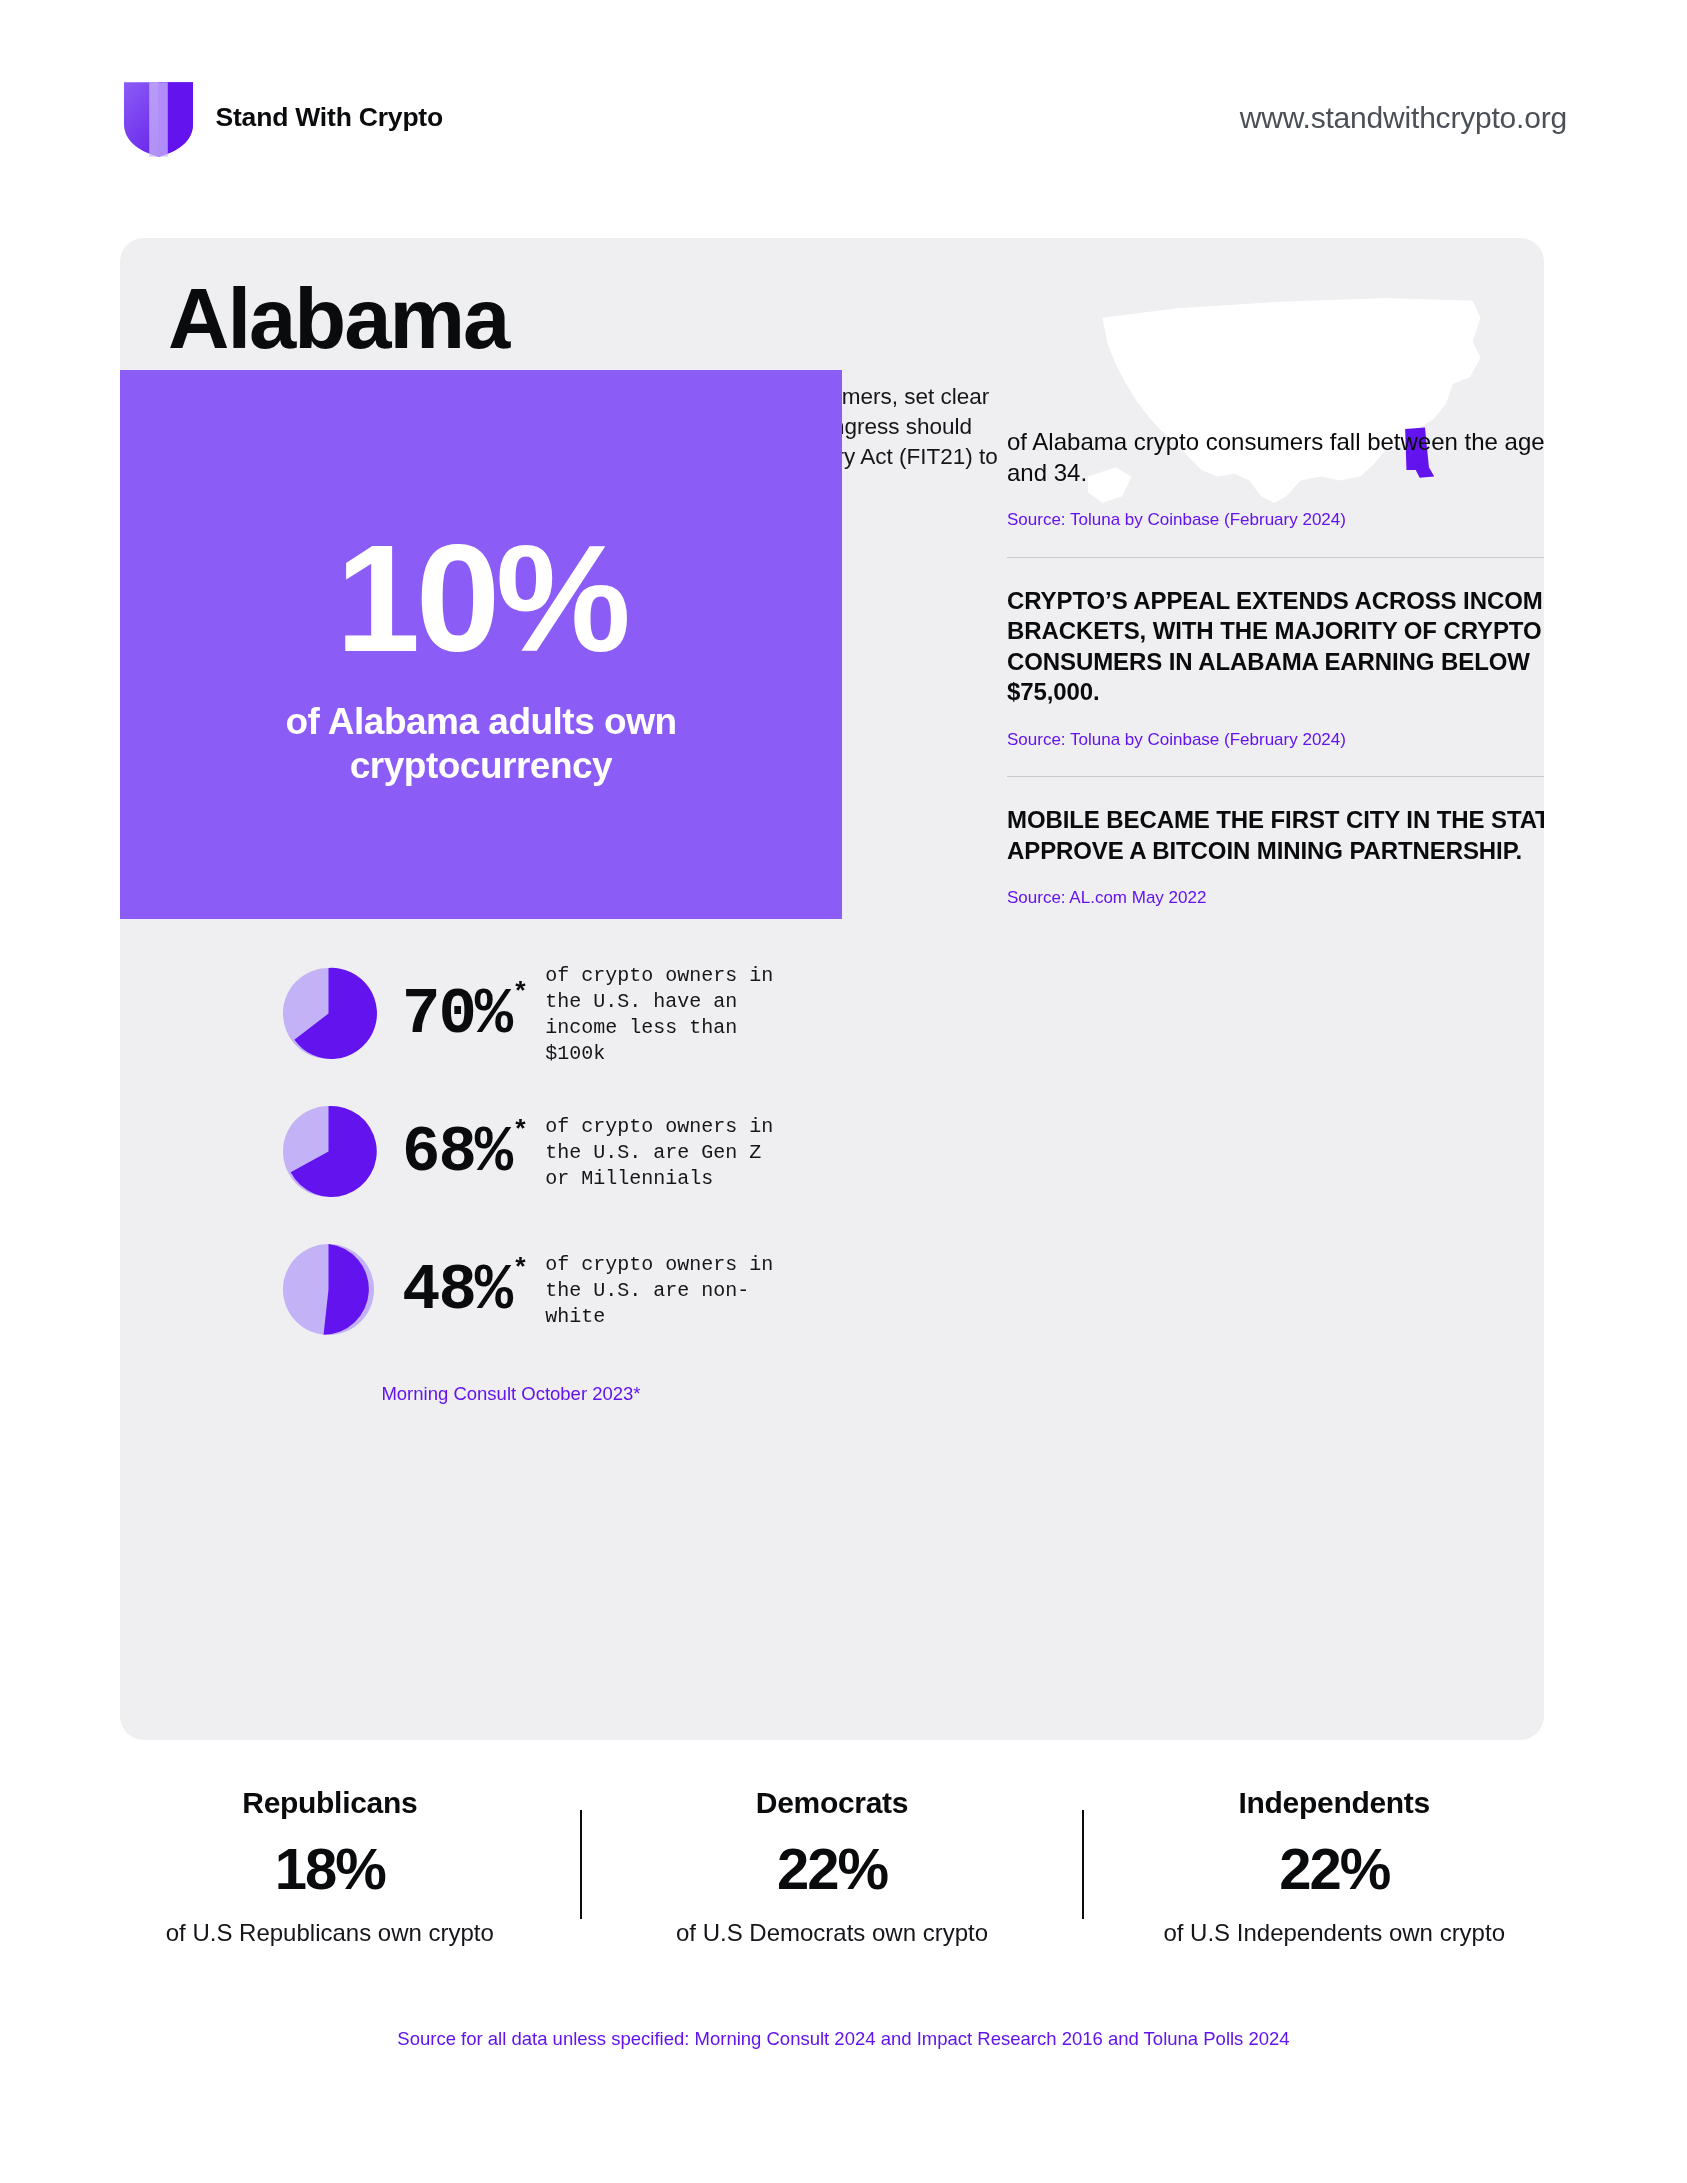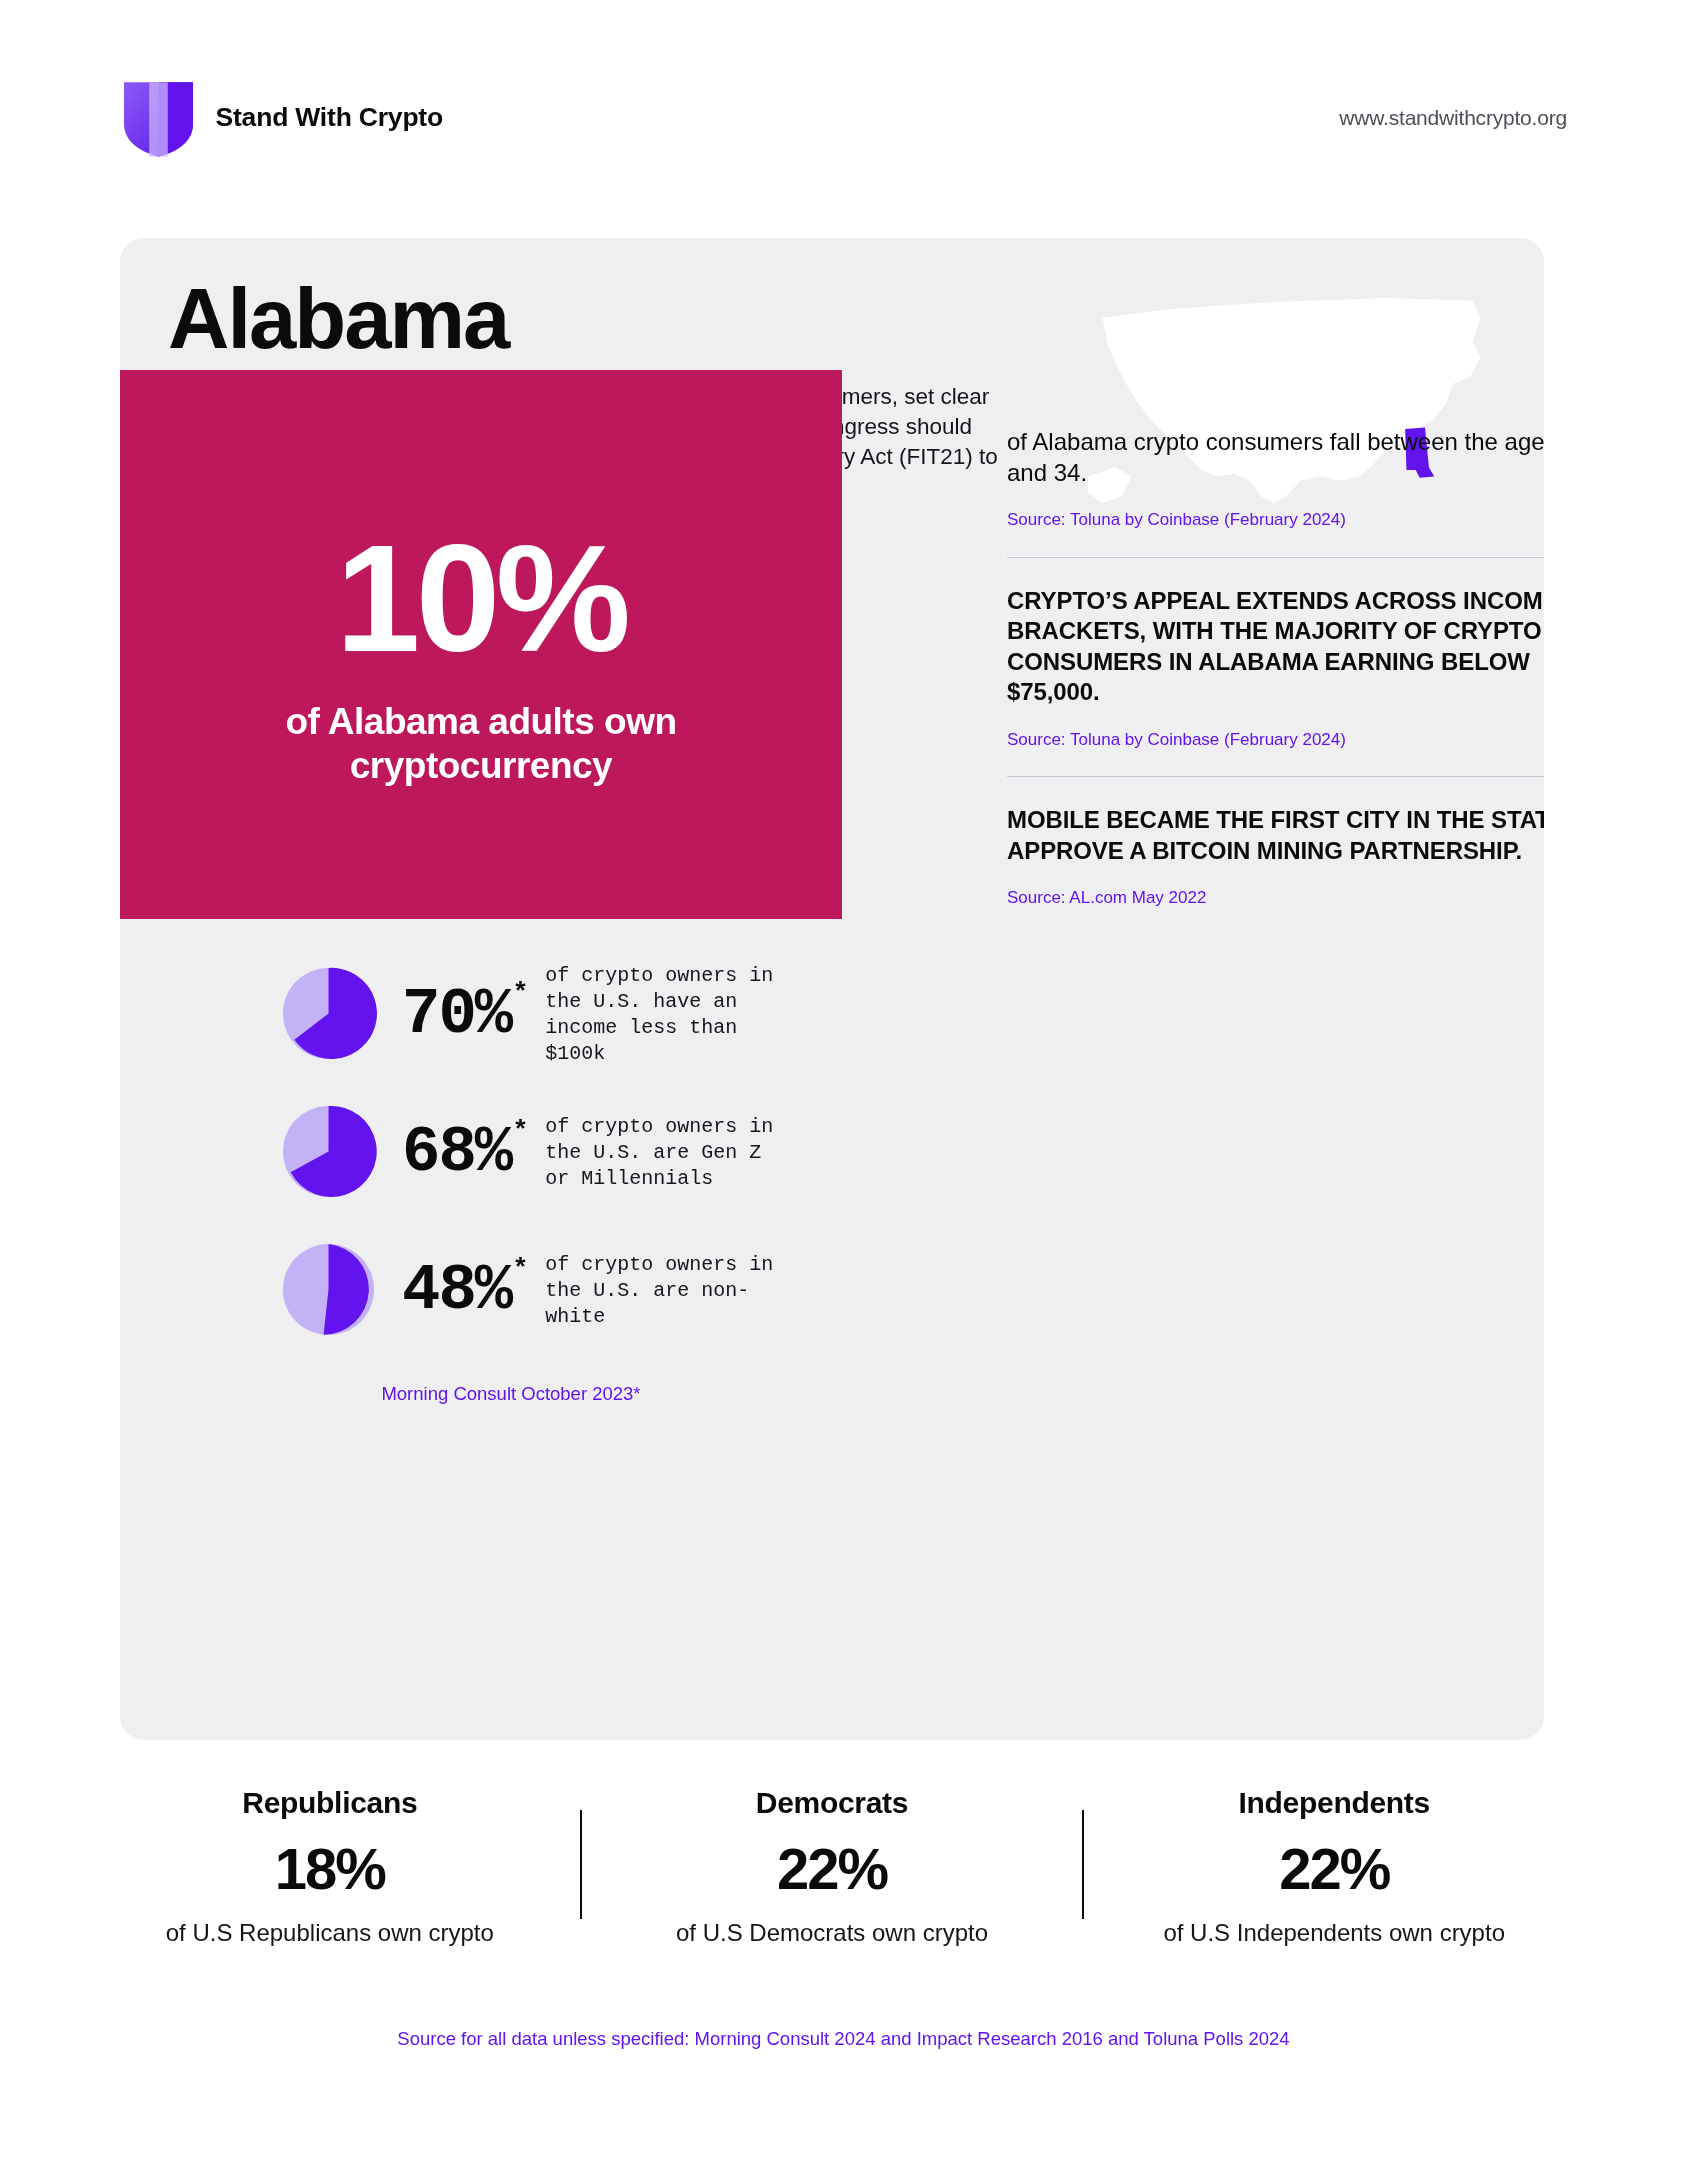--- a/index.html
+++ b/index.html
@@ -31,21 +31,21 @@
   }
   .brand { display: flex; align-items: center; gap: 18.5px; }
   .shield-logo { width: 77px; height: 81px; display: block; }
   .brand-name {
     font-size: 26.5px;
     font-weight: 700;
     letter-spacing: -0.2px;
     color: #0a0b0d;
   }
   .site-url {
-    font-size: 21px;
+    font-size: 30px;
     color: #4b4f56;
     letter-spacing: -0.2px;
   }
 
   
   .card {
     position: absolute;
     top: 238px;
     left: 120px;
     width: 1424px;
@@ -82,21 +82,21 @@
     height: 278px;
   }
 
   
   .purple-block {
     position: absolute;
     top: 132px;
     left: 0;
     width: 722px;
     height: 549px;
-    background: #be185d;
+    background: #8b5cf6;
     color: #ffffff;
     display: flex;
     flex-direction: column;
     align-items: center;
     justify-content: center;
   }
   .purple-big {
     font-size: 152px;
     font-weight: 700;
     letter-spacing: -4.6px;

